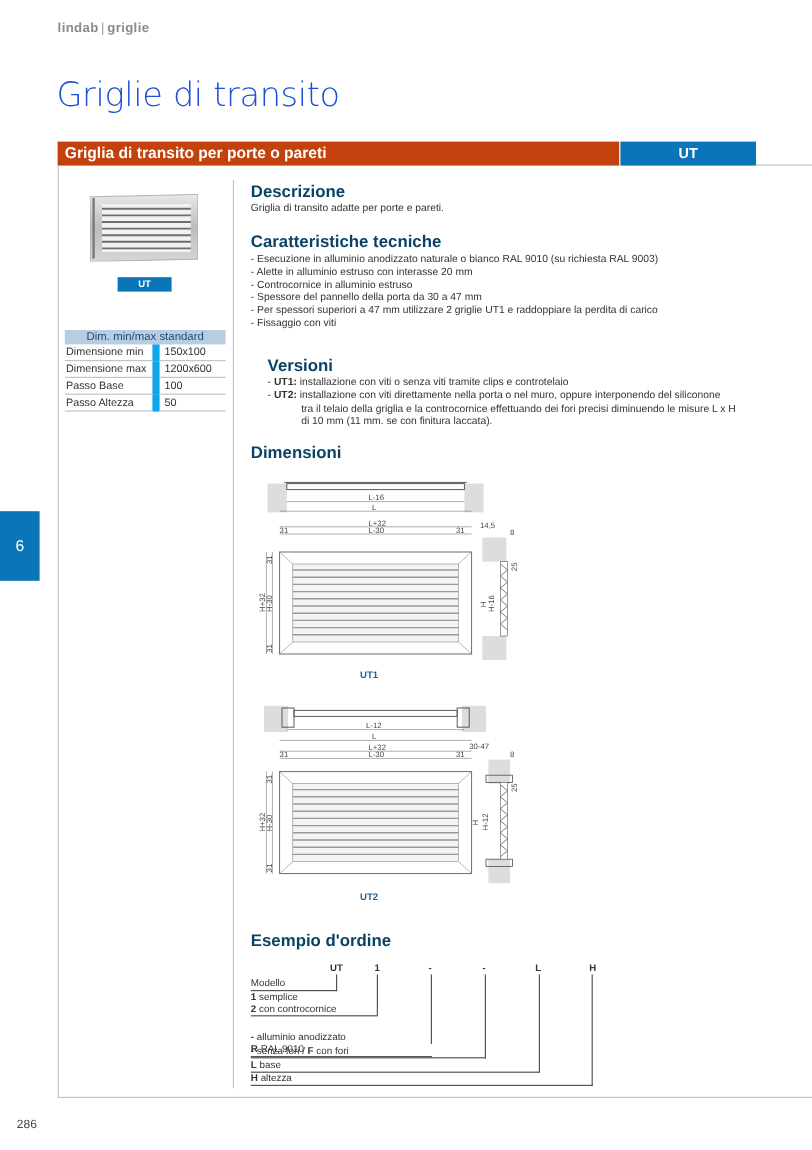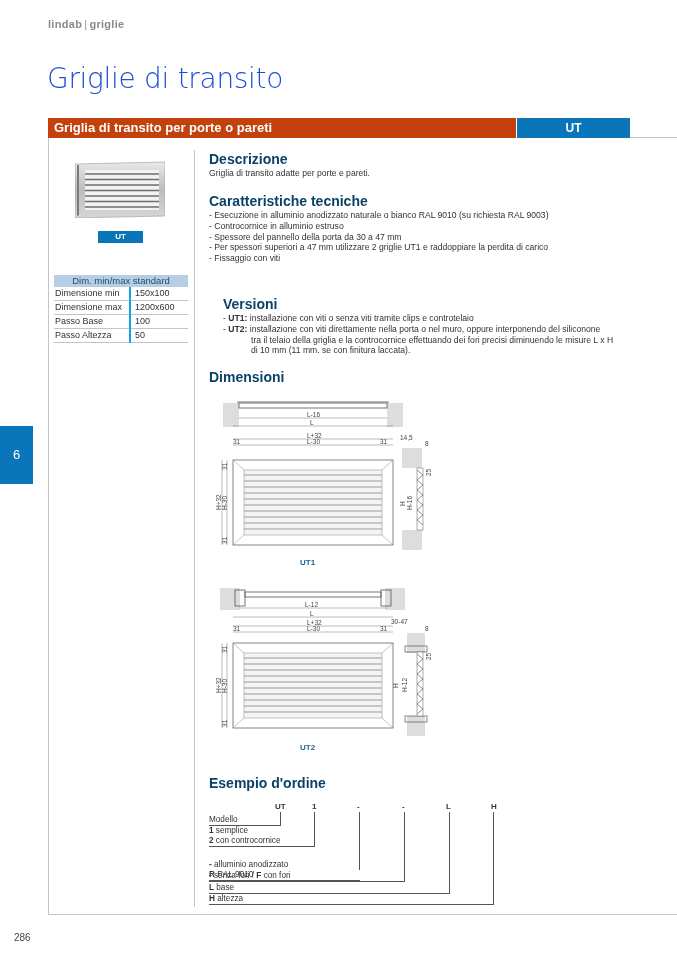--- a/index.html
+++ b/index.html
@@ -18,21 +18,21 @@
 
   .frame { position: absolute; left: 48px; top: 138px; width: 629px; height: 777px; border-left: 1px solid #b9c7d3; border-bottom: 1px solid #b9c7d3; }
   .divider { position: absolute; left: 194px; top: 150px; width: 1px; height: 757px; background: #b9c7d3; }
 
   .thumb { position: absolute; left: 75px; top: 160px; width: 90px; height: 58px; }
   .badge-ut { position: absolute; left: 98px; top: 231px; width: 45px; height: 12px; background: #0a75b8; color: #fff; font-size: 8px; font-weight: bold; line-height: 12px; text-align: center; }
 
   .dim-table { position: absolute; left: 54px; top: 275px; width: 134px; border-collapse: collapse; font-size: 9px; color: #333; }
   .dim-table th { background: #b6cde2; color: #1e4b73; font-weight: normal; height: 12px; line-height: 12px; font-size: 9.5px; text-align: center; }
   .dim-table td { height: 13px; line-height: 13px; border-bottom: 1px solid #b9c7d3; padding-left: 1px; }
-  .dim-table td.val { border-left: 2px solid #0ea5e9; padding-left: 4px; width: 58px; }
+  .dim-table td.val { border-left: 6px solid #0ea5e9; padding-left: 4px; width: 58px; }
 
   .chapter-tab { position: absolute; left: 0; top: 426px; width: 33px; height: 58px; background: #0a75b8; color: #fff; font-size: 13px; line-height: 58px; text-align: center; }
   h2.h { font-size: 14px; font-weight: bold; color: #0a4266; line-height: 17px; }
   .txt { font-size: 8.6px; line-height: 10.8px; color: #333; }
   .sec { position: absolute; left: 209px; }
 
   .diagram-label { position: absolute; font-size: 8px; font-weight: bold; color: #1f5e8e; }
 
   .order { position: absolute; left: 209px; top: 800px; width: 290px; height: 105px; font-size: 8.2px; color: #333; }
   .order .codes span { position: absolute; top: 2px; font-weight: bold; font-size: 8px; }
@@ -110,20 +110,21 @@
 </table>
 
 <div class="sec" style="top:151px;">
   <h2 class="h">Descrizione</h2>
   <div class="txt">Griglia di transito adatte per porte e pareti.</div>
 </div>
 
 <div class="sec" style="top:193px;">
   <h2 class="h">Caratteristiche tecniche</h2>
   <div class="txt">- Esecuzione in alluminio anodizzato naturale o bianco RAL 9010 (su richiesta RAL 9003)</div>
+  <div class="txt">- Alette in alluminio estruso con interasse 20 mm</div>
   <div class="txt">- Controcornice in alluminio estruso</div>
   <div class="txt">- Spessore del pannello della porta da 30 a 47 mm</div>
   <div class="txt">- Per spessori superiori a 47 mm utilizzare 2 griglie UT1 e raddoppiare la perdita di carico</div>
   <div class="txt">- Fissaggio con viti</div>
 </div>
 
 <div class="sec" style="top:296px;margin-left:14px;">
   <h2 class="h">Versioni</h2>
   <div class="txt">- <b>UT1:</b><span> installazione con viti o senza viti tramite clips e controtelaio</span></div>
   <div class="txt">- <b>UT2:</b><span> installazione con viti direttamente nella porta o nel muro, oppure interponendo del siliconone</span></div>

